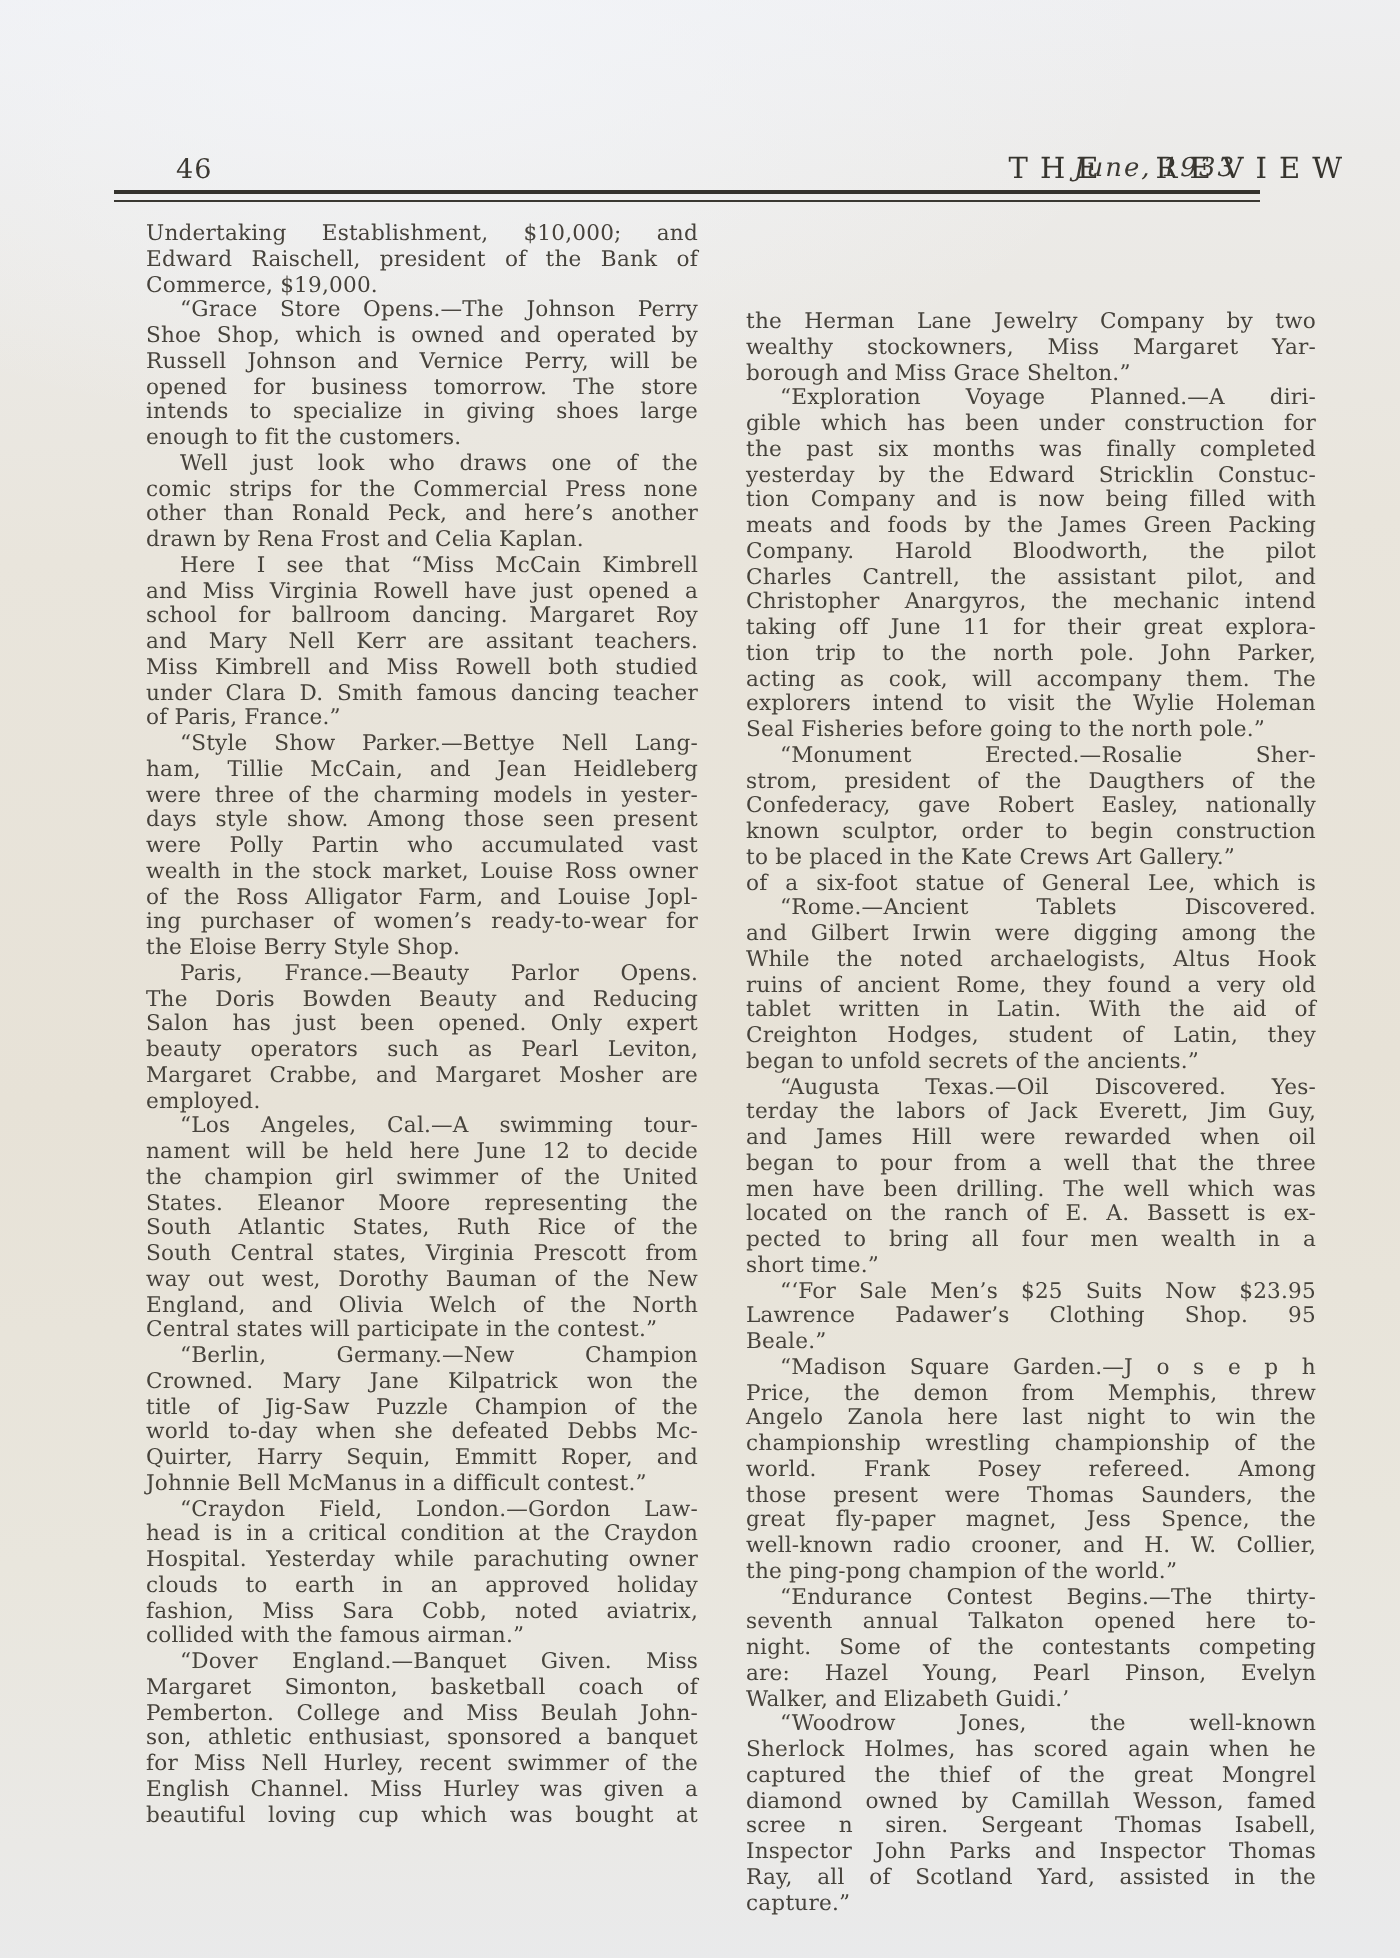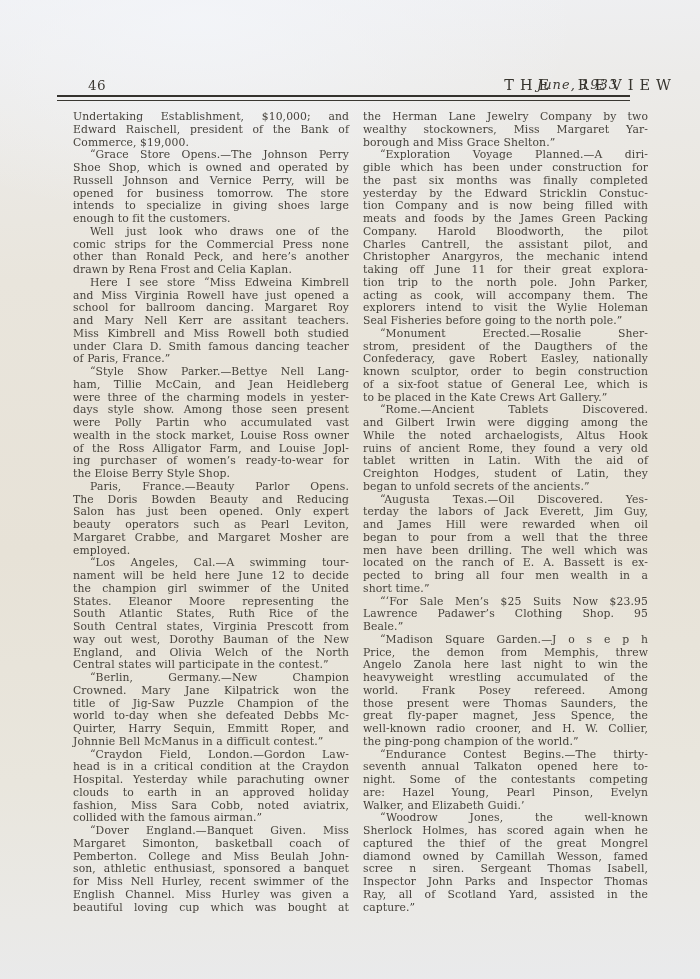--- a/index.html
+++ b/index.html
@@ -31,21 +31,21 @@
     color:#3c3933;
   }
   .rule {
     position:absolute; left:57px; top:95px; width:573px;
     height:2.5px;
     border-top:2.5px solid #34322d;
     border-bottom:1px solid #3a3832;
   }
   .column { position:absolute; top:111px; }
   #column-left  { left:73px;  width:276px; }
-  #column-right { left:363px; width:285px; }
+  #column-right { left:373px; width:285px;margin-top:44px; }
   .paragraph { margin:0; }
   .line {
     height:12.75px; line-height:12.75px;
     font-size:10.8px; letter-spacing:0.1px;
     text-align:justify; text-align-last:justify;
     white-space:nowrap; overflow:visible;
   }
   .line.end   { text-align-last:left; }
   .line.first { text-indent:17px; }
 </style>
@@ -71,21 +71,21 @@
         <div class="line">intends to specialize in giving shoes large</div>
         <div class="line end">enough to fit the customers.</div>
       </div>
       <div class="paragraph">
         <div class="line first">Well just look who draws one of the</div>
         <div class="line">comic strips for the Commercial Press none</div>
         <div class="line">other than Ronald Peck, and here’s another</div>
         <div class="line end">drawn by Rena Frost and Celia Kaplan.</div>
       </div>
       <div class="paragraph">
-        <div class="line first">Here I see store “Miss Edweina Kimbrell</div>
+        <div class="line first">Here I see that “Miss McCain Kimbrell</div>
         <div class="line">and Miss Virginia Rowell have just opened a</div>
         <div class="line">school for ballroom dancing.  Margaret Roy</div>
         <div class="line">and Mary Nell Kerr are assitant teachers.</div>
         <div class="line">Miss Kimbrell and Miss Rowell both studied</div>
         <div class="line">under Clara D. Smith famous dancing teacher</div>
         <div class="line end">of Paris, France.”</div>
       </div>
       <div class="paragraph">
         <div class="line first">“Style Show Parker.—Bettye Nell Lang-</div>
         <div class="line">ham, Tillie McCain, and Jean Heidleberg</div>
@@ -162,22 +162,22 @@
         <div class="line">tion trip to the north pole.   John Parker,</div>
         <div class="line">acting as cook, will accompany them.  The</div>
         <div class="line">explorers intend to visit the Wylie Holeman</div>
         <div class="line end">Seal Fisheries before going to the north pole.”</div>
       </div>
       <div class="paragraph">
         <div class="line first">“Monument  Erected.—Rosalie  Sher-</div>
         <div class="line">strom, president of the Daugthers of the</div>
         <div class="line">Confederacy, gave Robert Easley, nationally</div>
         <div class="line">known sculptor, order to begin construction</div>
+        <div class="line end">to be placed in the Kate Crews Art Gallery.”</div>
         <div class="line">of a six-foot statue of General Lee, which is</div>
-        <div class="line end">to be placed in the Kate Crews Art Gallery.”</div>
       </div>
       <div class="paragraph">
         <div class="line first">“Rome.—Ancient  Tablets  Discovered.</div>
         <div class="line">and Gilbert Irwin were digging among the</div>
         <div class="line">While the noted archaelogists, Altus Hook</div>
         <div class="line">ruins of ancient Rome, they found a very old</div>
         <div class="line">tablet written in Latin.  With the aid of</div>
         <div class="line">Creighton Hodges, student of Latin, they</div>
         <div class="line end">began to unfold secrets of the ancients.”</div>
       </div>
@@ -193,21 +193,21 @@
       </div>
       <div class="paragraph">
         <div class="line first">“‘For Sale Men’s $25 Suits Now $23.95</div>
         <div class="line">Lawrence Padawer’s  Clothing Shop.  95</div>
         <div class="line end">Beale.”</div>
       </div>
       <div class="paragraph">
         <div class="line first">“Madison  Square  Garden.—J o s e p h</div>
         <div class="line">Price, the demon from Memphis, threw</div>
         <div class="line">Angelo Zanola here last night to win the</div>
-        <div class="line">heavyweight wrestling accumulated of the</div>
+        <div class="line">championship wrestling championship of the</div>
         <div class="line">world.   Frank   Posey  refereed.   Among</div>
         <div class="line">those present were Thomas Saunders, the</div>
         <div class="line">great fly-paper magnet, Jess Spence, the</div>
         <div class="line">well-known radio crooner, and H. W. Collier,</div>
         <div class="line end">the ping-pong champion of the world.”</div>
       </div>
       <div class="paragraph">
         <div class="line first">“Endurance Contest Begins.—The thirty-</div>
         <div class="line">seventh annual Talkaton opened here to-</div>
         <div class="line">night.  Some of the contestants competing</div>

